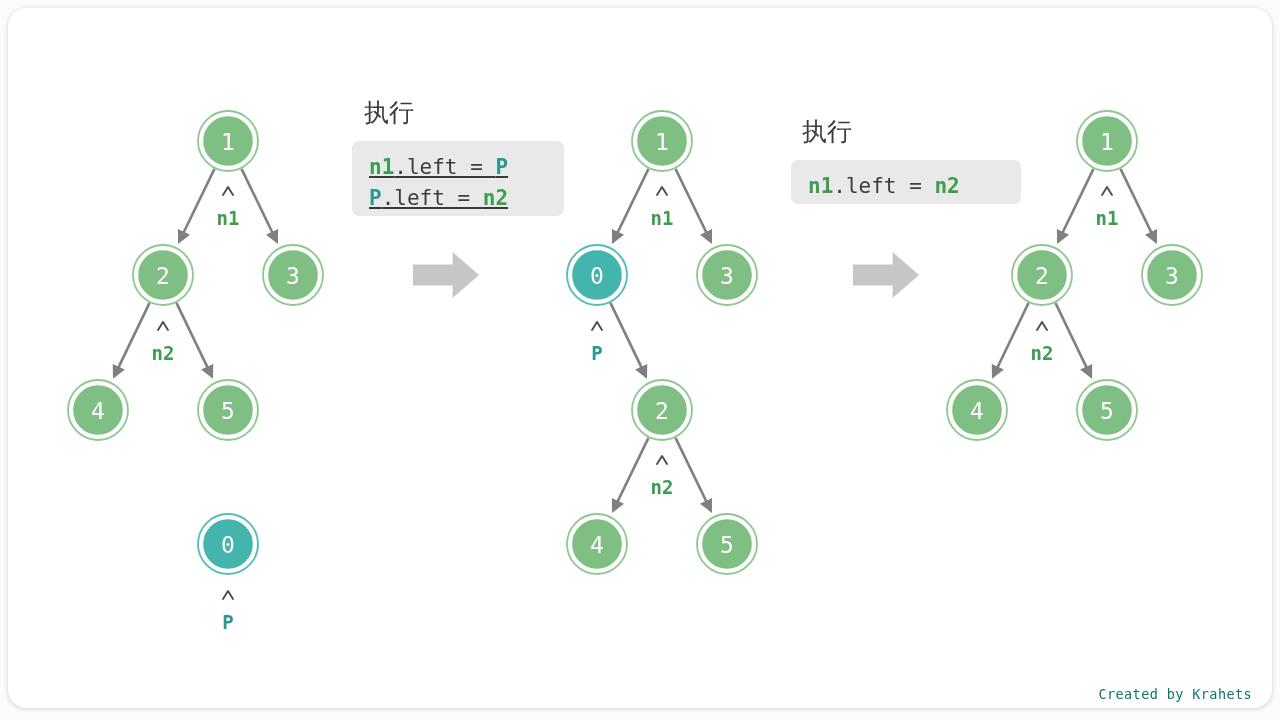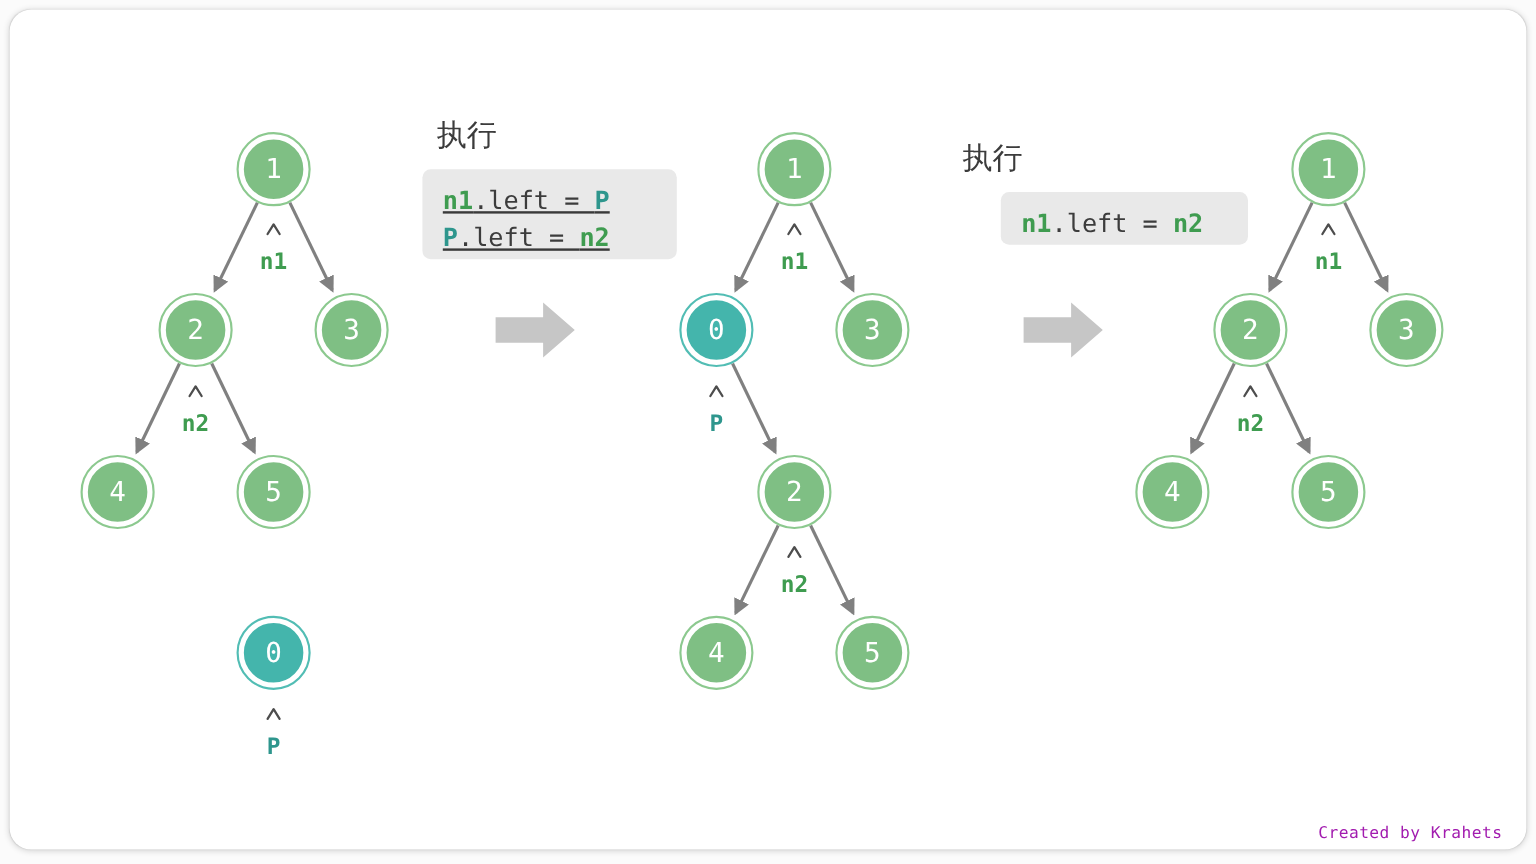--- a/index.html
+++ b/index.html
@@ -67,21 +67,21 @@
   .tok-n  { color: #3f9c50; font-weight: bold; }
   .tok-p  { color: #2e968d; font-weight: bold; }
   .tok-plain { color: #3c3c3c; }
 
   .credit {
     position: absolute;
     right: 28px;
     bottom: 18px;
     font-family: "DejaVu Sans Mono", "Liberation Mono", monospace;
     font-size: 13.5px;
-    color: #a21caf;
+    color: #0f766e;
     letter-spacing: 0.4px;
   }
   text { user-select: none; }
 </style>
 </head>
 <body>
 
 <div id="stage">
   <div id="card"></div>
 
@@ -231,15 +231,15 @@
         <path d="M 413 264.42 L 452.6 264.42 L 452.6 252 L 479 275 L 452.6 298 L 452.6 285.58000000000004 L 413 285.58000000000004 Z" fill="#c6c6c6"></path>
         <path d="M 853 264.42 L 892.6 264.42 L 892.6 252 L 919 275 L 892.6 298 L 892.6 285.58000000000004 L 853 285.58000000000004 Z" fill="#c6c6c6"></path>
       </g>
   </svg>
 
   <div class="layer-html" id="html-layer">
     <div class="credit">Created by Krahets</div>
   <div class="step-title" style="left: 364px; top: 100px;">执行</div>
       <div class="code-box" style="left: 352px; top: 141px; width: 212px; height: 75px; text-decoration: underline;"><div class="code-line"><span class="tok-n">n1</span><span class="tok-plain">.left = </span><span class="tok-p">P</span></div><div class="code-line"><span class="tok-p">P</span><span class="tok-plain">.left = </span><span class="tok-n">n2</span></div></div>
       <div class="step-title" style="left: 802px; top: 119px;">执行</div>
-      <div class="code-box" style="left: 791px; top: 160px; width: 206px; height: 44px; margin-left: 43px;"><div class="code-line"><span class="tok-n">n1</span><span class="tok-plain">.left = </span><span class="tok-n">n2</span></div></div>
+      <div class="code-box" style="left: 791px; top: 160px; width: 230px; height: 44px;"><div class="code-line"><span class="tok-n">n1</span><span class="tok-plain">.left = </span><span class="tok-n">n2</span></div></div>
     </div>
 </div>
 
 </body></html>

